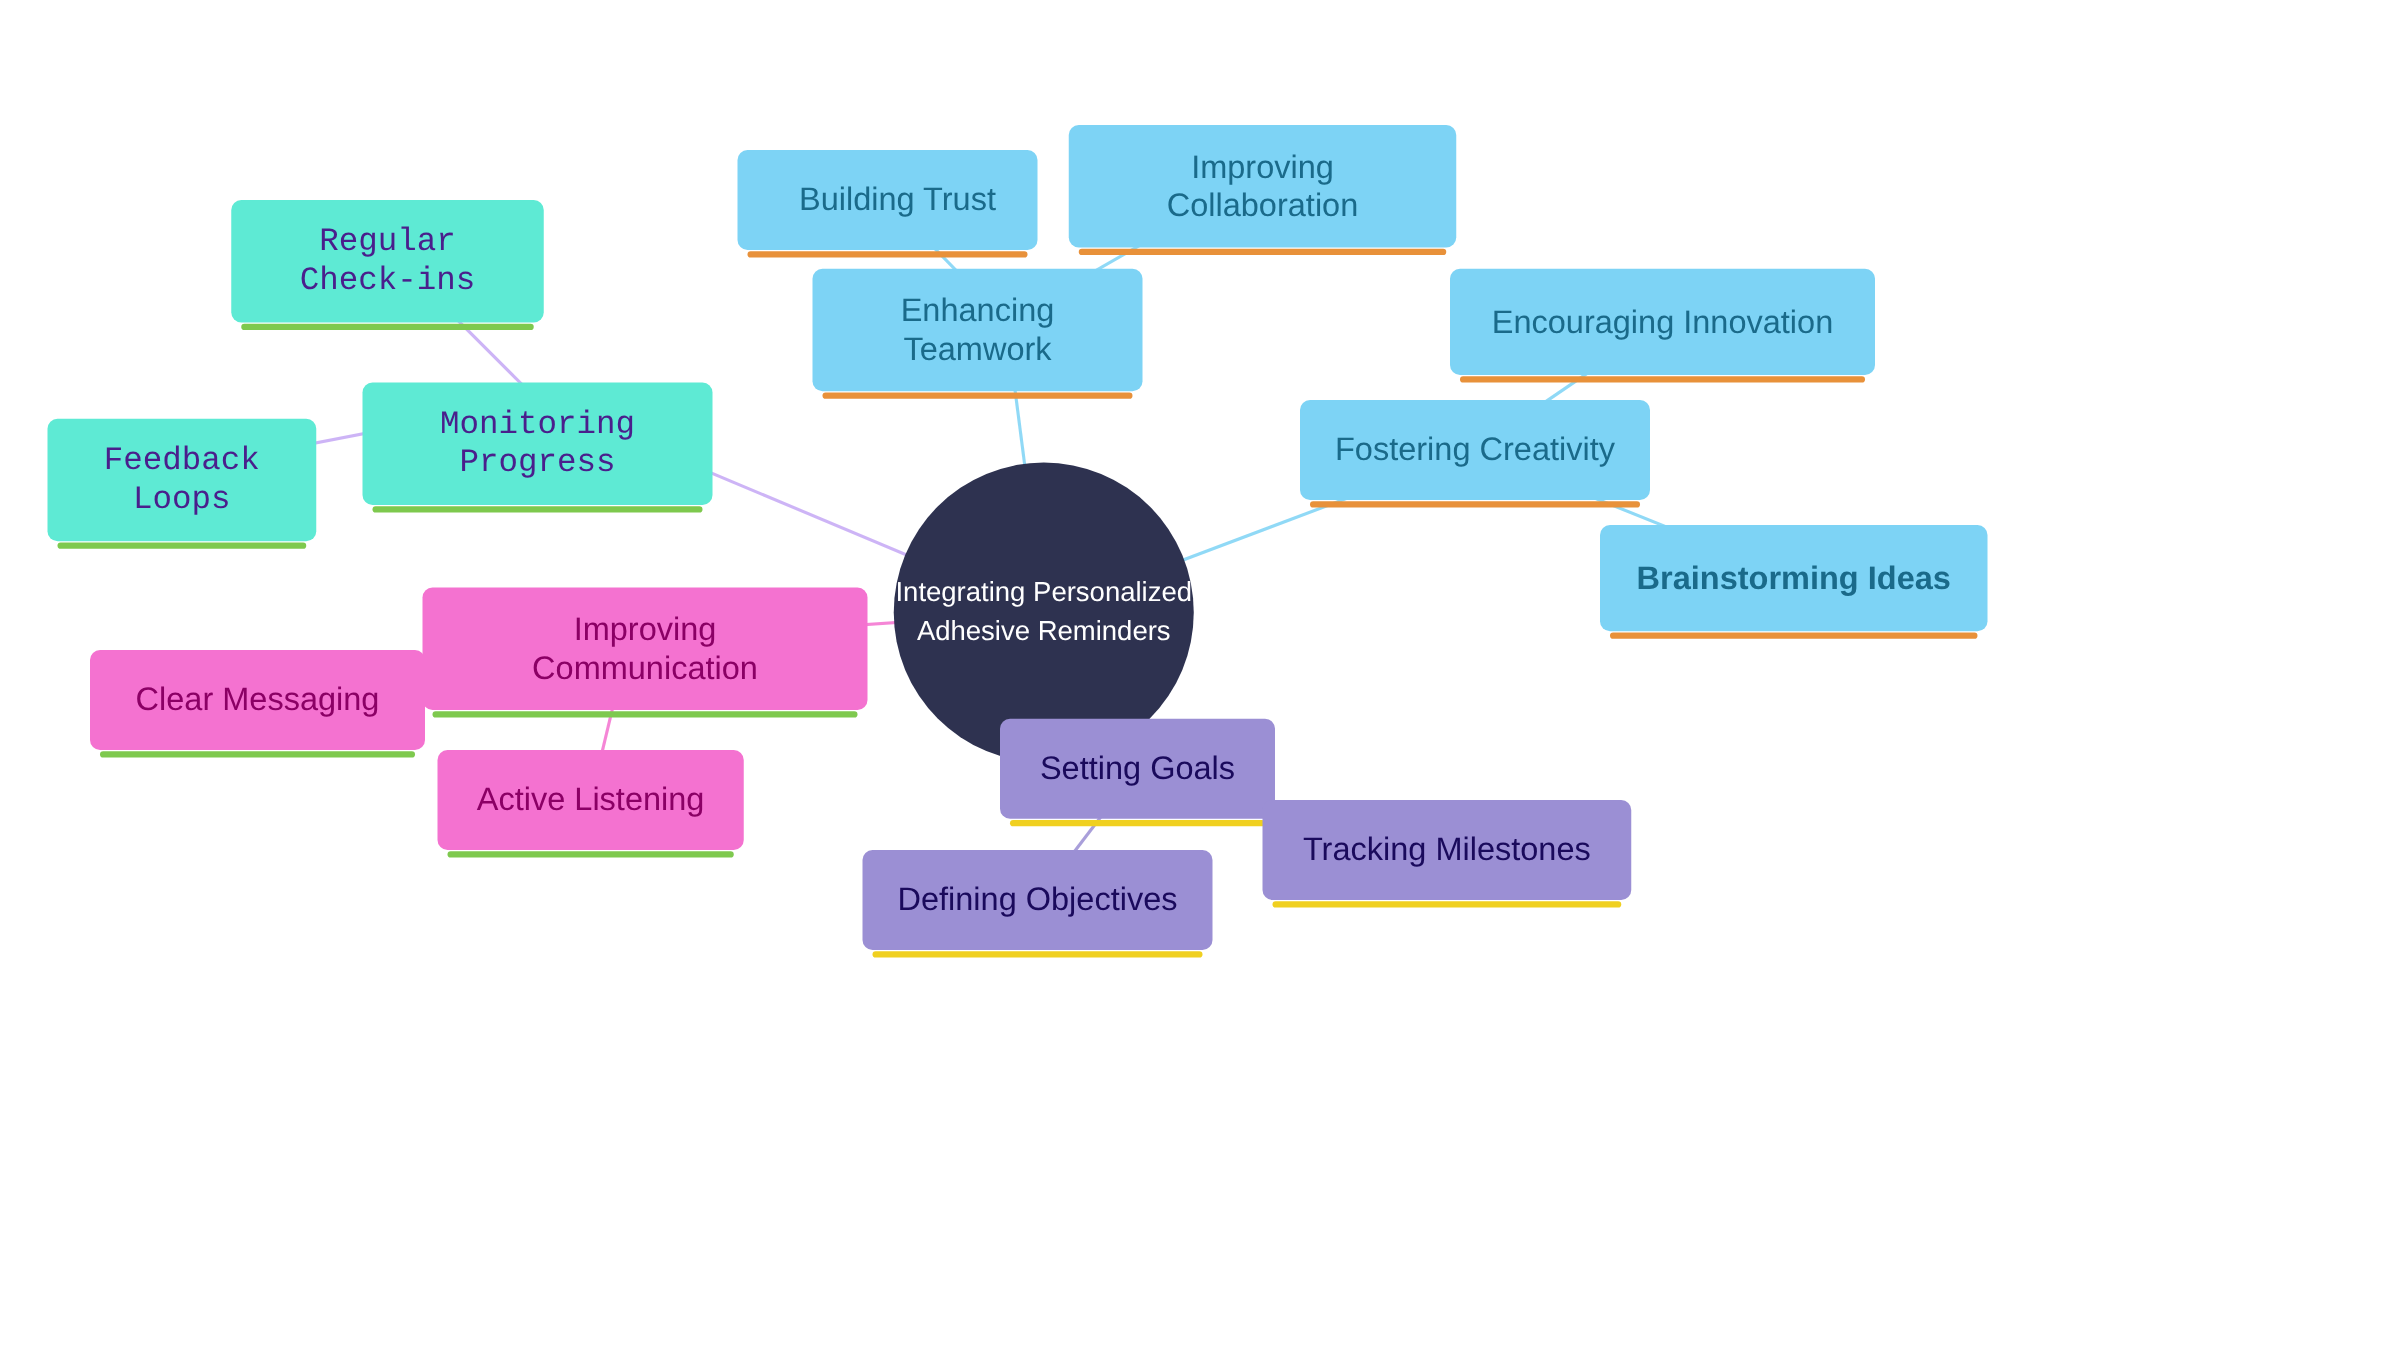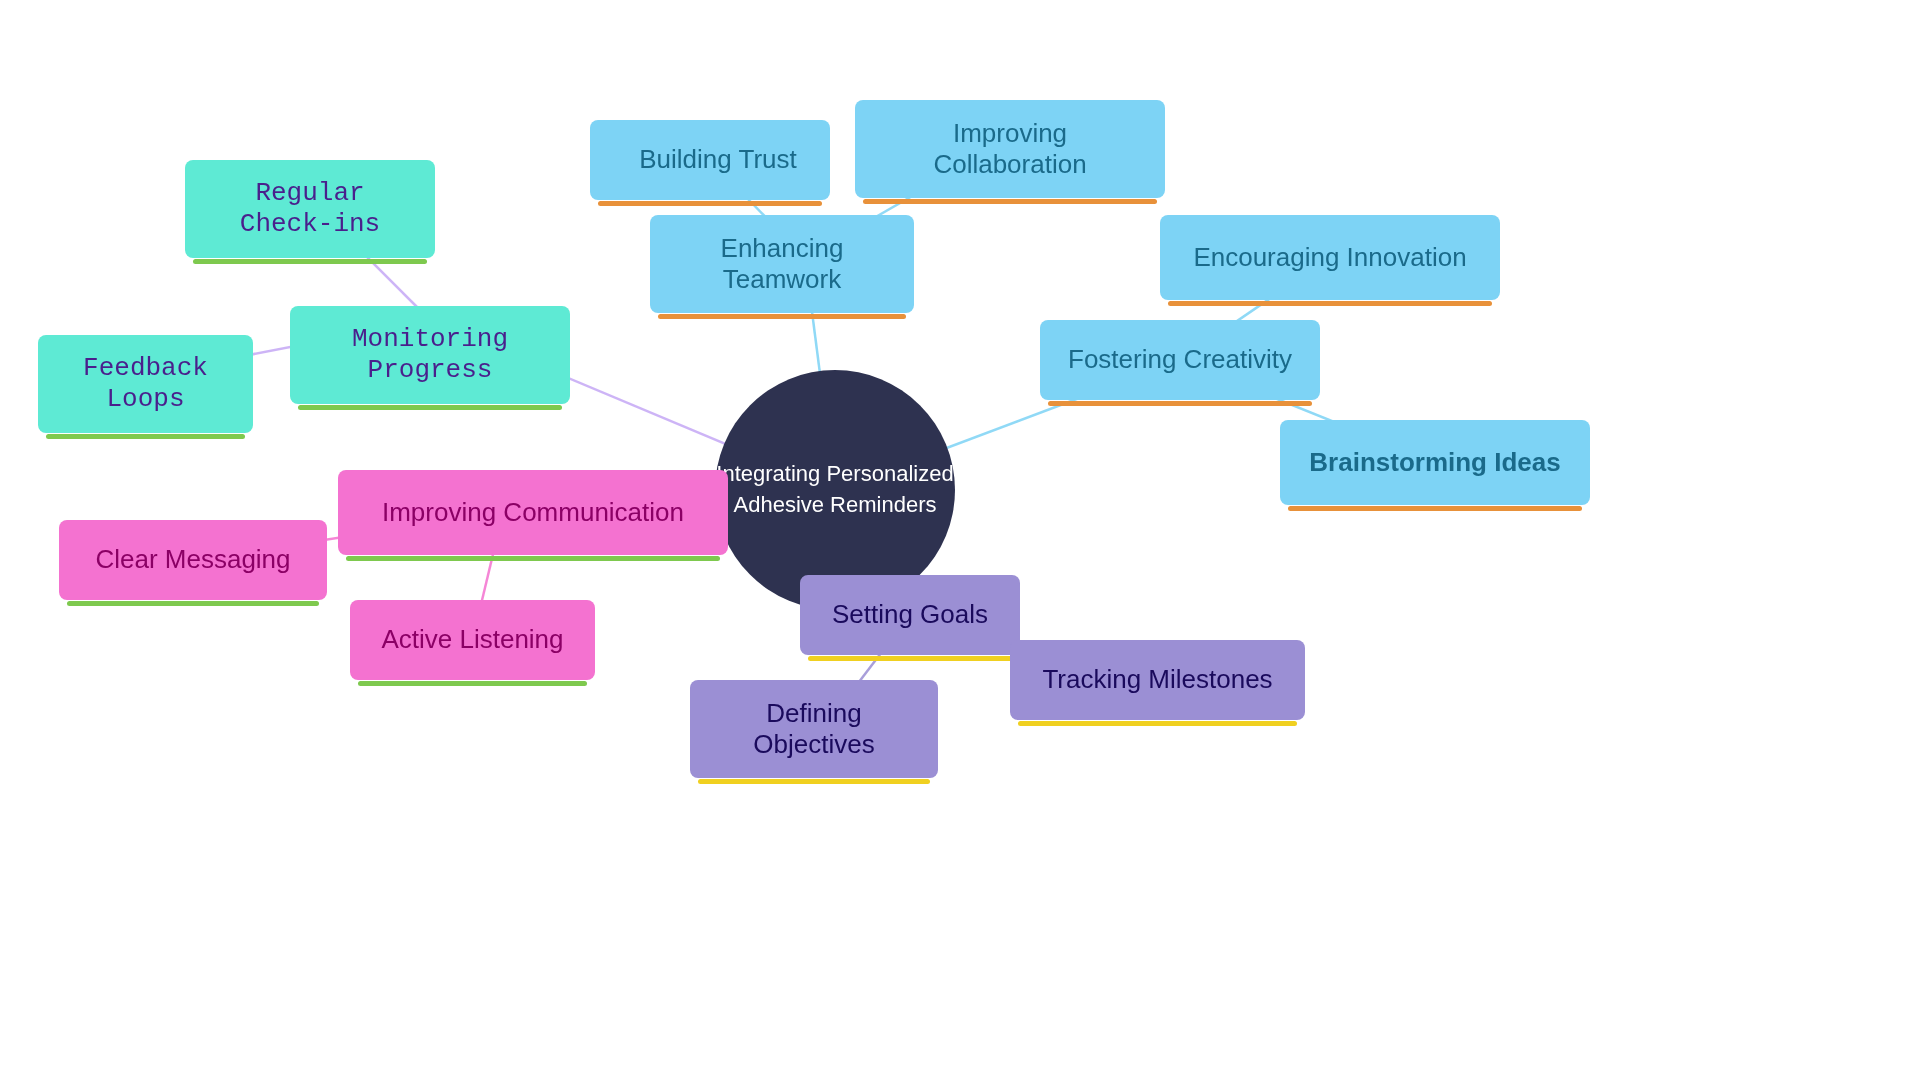--- a/index.html
+++ b/index.html
@@ -135,20 +135,20 @@
 Adhesive Reminders</div>
       <div class="topic-node blue-node" style="left: 590px; top: 120px; width: 240px; min-height: 80px; padding-left: 44px;">Building Trust</div>
       <div class="topic-node blue-node" style="left: 855px; top: 100px; width: 310px; min-height: 80px;">Improving Collaboration</div>
       <div class="topic-node blue-node" style="left: 650px; top: 215px; width: 264px; min-height: 85px;">Enhancing Teamwork</div>
       <div class="topic-node blue-node" style="left: 1160px; top: 215px; width: 340px; min-height: 85px;">Encouraging Innovation</div>
       <div class="topic-node blue-node" style="left: 1040px; top: 320px; width: 280px; min-height: 80px;">Fostering Creativity</div>
       <div class="topic-node blue-node" style="left: 1280px; top: 420px; width: 310px; min-height: 85px; font-weight: bold;">Brainstorming Ideas</div>
       <div class="topic-node purple-node" style="left: 185px; top: 160px; width: 250px; min-height: 80px;">Regular Check-ins</div>
       <div class="topic-node purple-node" style="left: 290px; top: 280px; width: 280px; min-height: 80px; margin-top: 26px;">Monitoring Progress</div>
       <div class="topic-node purple-node" style="left: 38px; top: 335px; width: 215px; min-height: 80px;">Feedback Loops</div>
-      <div class="topic-node pink-node" style="left: 338px; top: 470px; width: 390px; min-height: 85px;">Improving Communication</div>
-      <div class="topic-node pink-node" style="left: 59px; top: 520px; width: 268px; min-height: 80px;">Clear Messaging</div>
+      <div class="topic-node pink-node" style="left: 338px; top: 470px; width: 356px; min-height: 85px;">Improving Communication</div>
+      <div class="topic-node pink-node" style="left: 72px; top: 520px; width: 268px; min-height: 80px;">Clear Messaging</div>
       <div class="topic-node pink-node" style="left: 350px; top: 600px; width: 245px; min-height: 80px;">Active Listening</div>
       <div class="topic-node violet-node" style="left: 800px; top: 575px; width: 220px; min-height: 80px;">Setting Goals</div>
-      <div class="topic-node violet-node" style="left: 690px; top: 680px; width: 248px; min-height: 80px;">Defining Objectives</div>
+      <div class="topic-node violet-node" style="left: 690px; top: 680px; width: 280px; min-height: 80px;">Defining Objectives</div>
       <div class="topic-node violet-node" style="left: 1010px; top: 640px; width: 295px; min-height: 80px;">Tracking Milestones</div>
     </div>
 </div>
 
 </body></html>

